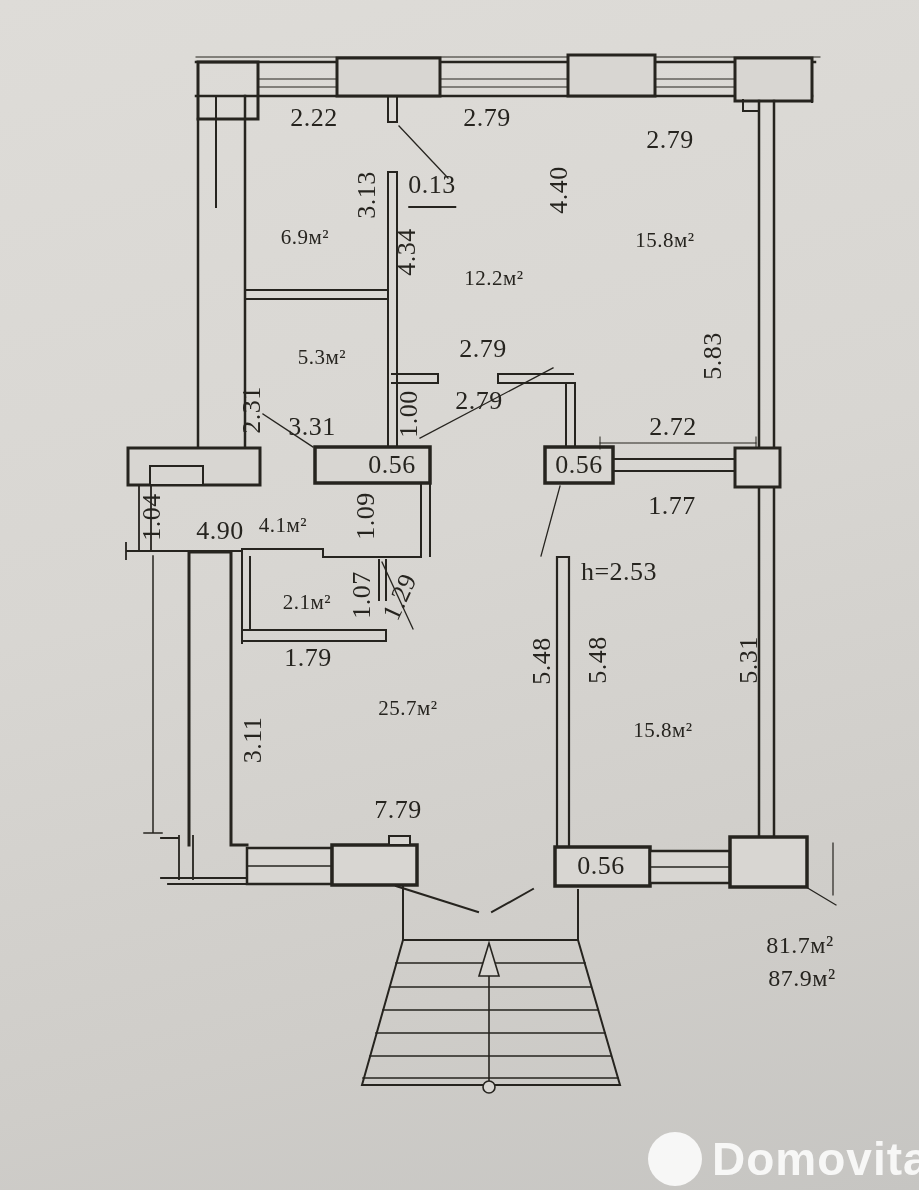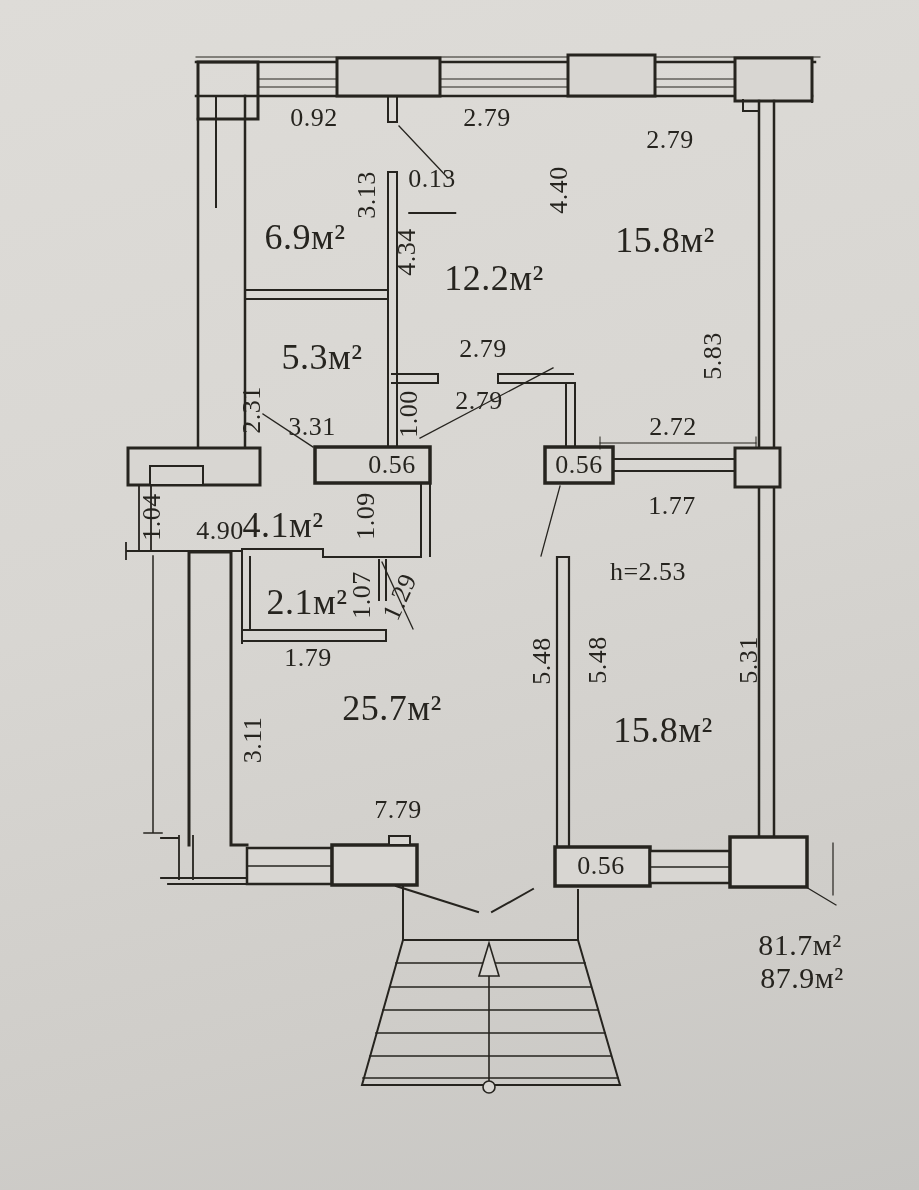--- a/index.html
+++ b/index.html
@@ -8,25 +8,25 @@
     background:linear-gradient(165deg,#dedcd8 0%,#d8d6d2 45%,#cfcdc9 78%,#c6c5c2 100%);
     font-family:"Liberation Serif","DejaVu Serif",serif;
     position:relative;
   }
   #plan{position:absolute;left:0;top:0;width:919px;height:1190px;}
   svg{position:absolute;left:0;top:0;}
   .lbl{
     position:absolute;color:#26241f;font-size:26px;line-height:1;
     transform:translate(-50%,-50%);white-space:nowrap;letter-spacing:.5px;
   }
-  .room{font-size:36px;}
-  .tot{font-size:30px;}
+  .room{font-size:21px;}
+  .tot{font-size:24px;}
   .v{transform:translate(-50%,-50%) rotate(-90deg);}
   .d65{transform:translate(-50%,-50%) rotate(-65deg);}
-  .ul{border-bottom:2px solid #26241f;padding-bottom:20px;}
+  .ul{border-bottom:2px solid #26241f;padding-bottom:8px;}
   #watermark{
     position:absolute;left:648px;top:1128px;width:271px;height:62px;
     display:flex;align-items:center;gap:10px;
   }
   #wm-circle{
     width:54px;height:54px;border-radius:50%;
     background:rgba(255,255,255,.85);flex:0 0 auto;
   }
   #wm-text{
     font-family:"Liberation Sans","DejaVu Sans",sans-serif;
@@ -115,24 +115,24 @@
     <circle cx="489" cy="1087" r="6" stroke-width="1.6" fill="#d8d6d2"></circle>
   </g>
 </svg>
 
 <div class="lbl room" style="left:305px;top:237px">6.9м²</div>
 <div class="lbl room" style="left:494px;top:278px">12.2м²</div>
 <div class="lbl room" style="left:665px;top:240px">15.8м²</div>
 <div class="lbl room" style="left:322px;top:357px">5.3м²</div>
 <div class="lbl room" style="left:283px;top:525px">4.1м²</div>
 <div class="lbl room" style="left:307px;top:602px">2.1м²</div>
-<div class="lbl room" style="left:392px;top:708px">25.7м²</div>
+<div class="lbl room" style="left:408px;top:708px">25.7м²</div>
 <div class="lbl room" style="left:663px;top:730px">15.8м²</div>
 
-<div class="lbl" style="left:314px;top:118px">0.92</div>
+<div class="lbl" style="left:314px;top:118px">2.22</div>
 <div class="lbl" style="left:487px;top:118px">2.79</div>
 <div class="lbl" style="left:670px;top:140px">2.79</div>
 <div class="lbl ul" style="left:432px;top:190px">0.13</div>
 <div class="lbl v" style="left:367px;top:195px">3.13</div>
 <div class="lbl v" style="left:407px;top:252px">4.34</div>
 <div class="lbl v" style="left:559px;top:190px">4.40</div>
 <div class="lbl v" style="left:713px;top:356px">5.83</div>
 <div class="lbl" style="left:483px;top:349px">2.79</div>
 <div class="lbl" style="left:479px;top:401px">2.79</div>
 <div class="lbl v" style="left:409px;top:414px">1.00</div>
@@ -141,25 +141,29 @@
 <div class="lbl" style="left:392px;top:465px">0.56</div>
 <div class="lbl" style="left:579px;top:465px">0.56</div>
 <div class="lbl" style="left:673px;top:427px">2.72</div>
 <div class="lbl" style="left:672px;top:506px">1.77</div>
 <div class="lbl v" style="left:152px;top:517px">1.04</div>
 <div class="lbl" style="left:220px;top:531px">4.90</div>
 <div class="lbl v" style="left:366px;top:516px">1.09</div>
 <div class="lbl v" style="left:362px;top:595px">1.07</div>
 <div class="lbl d65" style="left:400px;top:597px">1.29</div>
 <div class="lbl" style="left:308px;top:658px">1.79</div>
-<div class="lbl" style="left:648px;top:572px">h=2.53</div>
+<div class="lbl" style="left:619px;top:572px">h=2.53</div>
 <div class="lbl v" style="left:253px;top:740px">3.11</div>
 <div class="lbl v" style="left:542px;top:661px">5.48</div>
 <div class="lbl v" style="left:598px;top:660px">5.48</div>
 <div class="lbl v" style="left:749px;top:660px">5.31</div>
 <div class="lbl" style="left:398px;top:810px">7.79</div>
 <div class="lbl" style="left:601px;top:866px">0.56</div>
 
 <div class="lbl tot" style="left:800px;top:945px">81.7м²</div>
 <div class="lbl tot" style="left:802px;top:978px">87.9м²</div>
 
+<div id="watermark">
+  <div id="wm-circle"></div>
+  <div id="wm-text">Domovita</div>
+</div>
 
 </div>
 
 </body></html>

